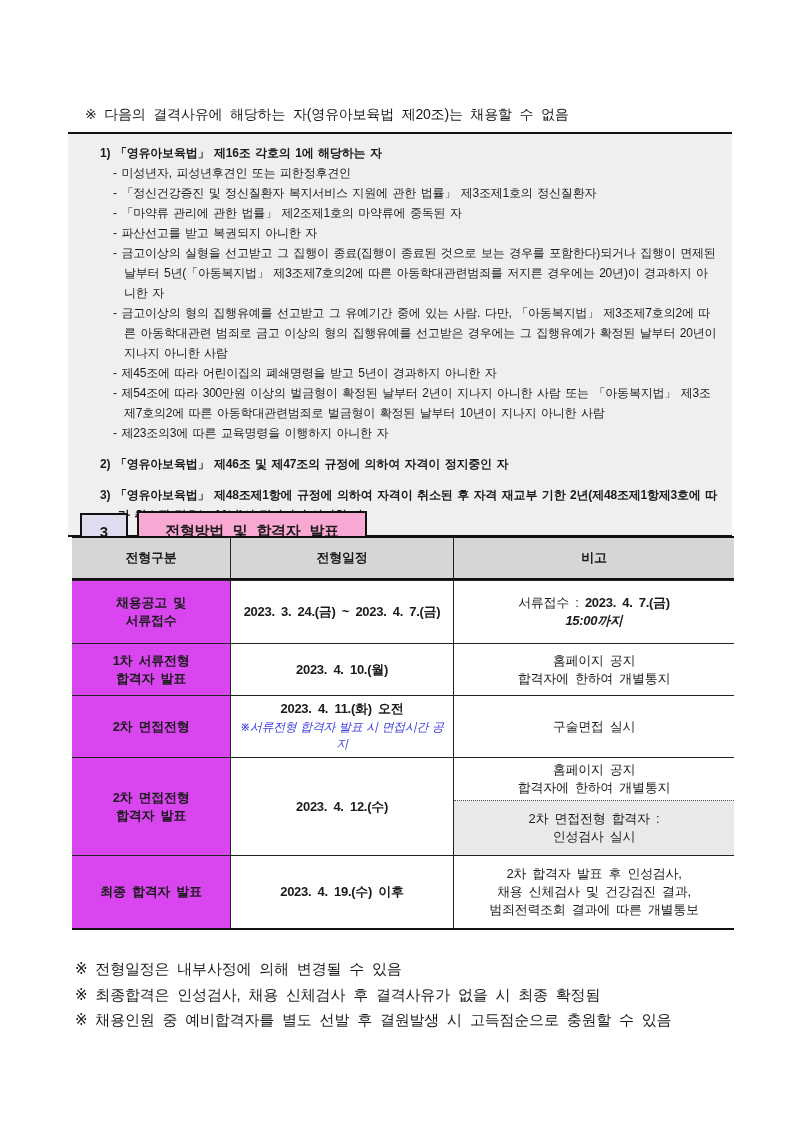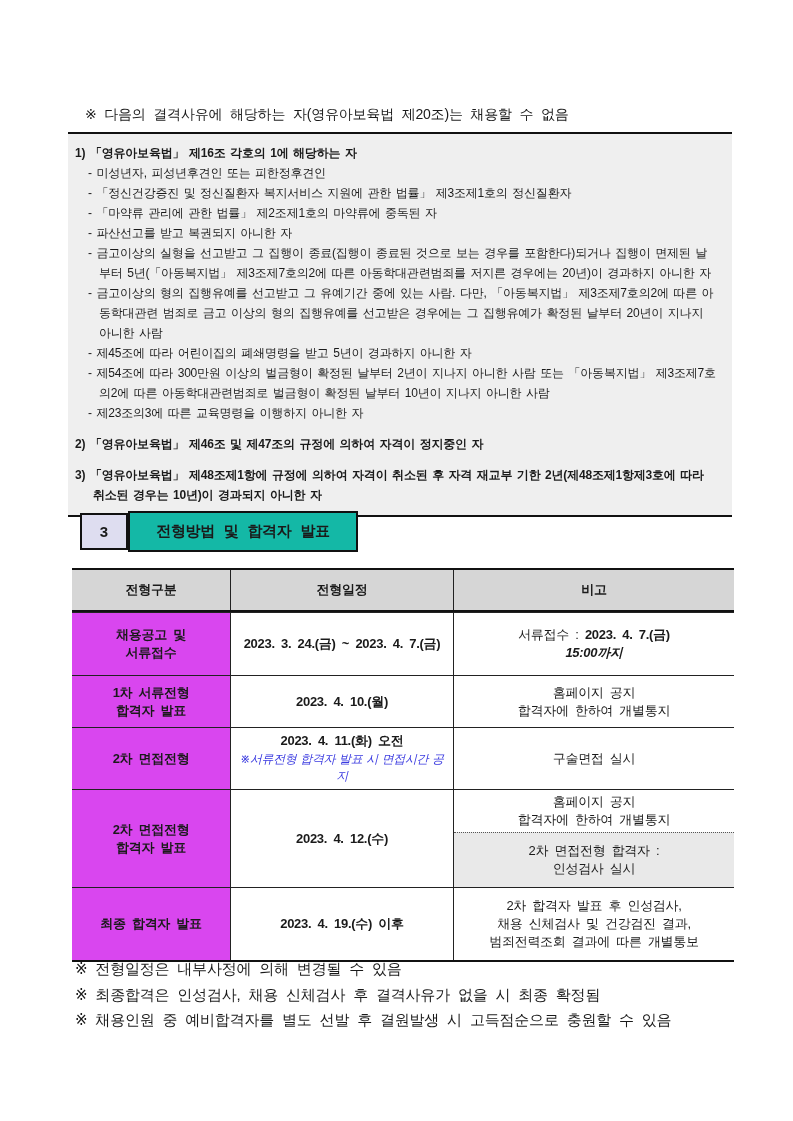--- a/index.html
+++ b/index.html
@@ -15,45 +15,45 @@
     position:absolute;left:85px;top:106px;width:660px;
     font-size:14px;font-weight:500;letter-spacing:-0.2px;word-spacing:4px;
   }
 
   
   .disq-box{
     position:absolute;left:68px;top:132px;width:664px;min-height:340px;
     background:#efefef;
     border-top:2.5px solid #111;border-bottom:2.5px solid #111;
     box-sizing:border-box;
-    padding:9px 14px 10px 7px;
+    padding:9px 14px 10px 32px;
     font-size:12px;line-height:20px;letter-spacing:-0.2px;word-spacing:1.5px;
   }
   .law-item{font-weight:700;padding-left:18px;text-indent:-18px;}
   .law-item.gap{margin-top:11px;}
   .law-bullets{margin-left:13px;}
   .law-bullet{padding-left:11px;text-indent:-11px;}
   .law-bullet::before{content:"- ";}
 
   
   .section-header{position:absolute;left:80px;top:511px;display:flex;align-items:stretch;}
   .section-badge{
     width:44px;height:33px;background:#deddf0;border:2px solid #111;
     display:flex;align-items:center;justify-content:center;
     font-size:15px;font-weight:700;margin-top:2px;
   }
   .section-titlebox{
-    width:226px;height:37px;background:#14b8a6;border:2px solid #111;
+    margin-left:9px;width:226px;height:37px;background:#f9a8d4;border:2px solid #111;
     display:flex;align-items:center;justify-content:center;
     font-size:15px;font-weight:700;letter-spacing:-0.3px;word-spacing:5px;
   }
 
   
   .sched-table{
-    position:absolute;left:72px;top:568px;width:662px;
+    position:absolute;left:72px;top:536px;width:662px;
     border-top:2.5px solid #111;border-bottom:2.5px solid #111;
     font-size:13px;letter-spacing:-0.3px;word-spacing:3px;
   }
   .t-row{display:flex;border-top:1.3px solid #222;}
   .t-row.first{border-top:none;}
   .t-row.head{border-bottom:2.5px solid #111;}
   .t-cell{
     box-sizing:border-box;display:flex;flex-direction:column;
     align-items:center;justify-content:center;text-align:center;
     white-space:pre-line;padding:4px 6px;

